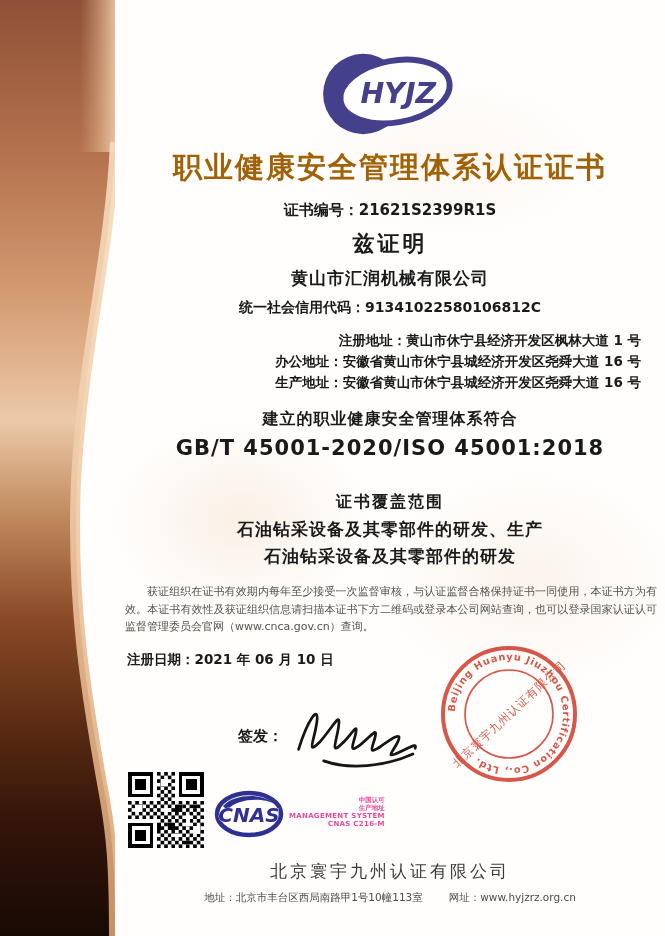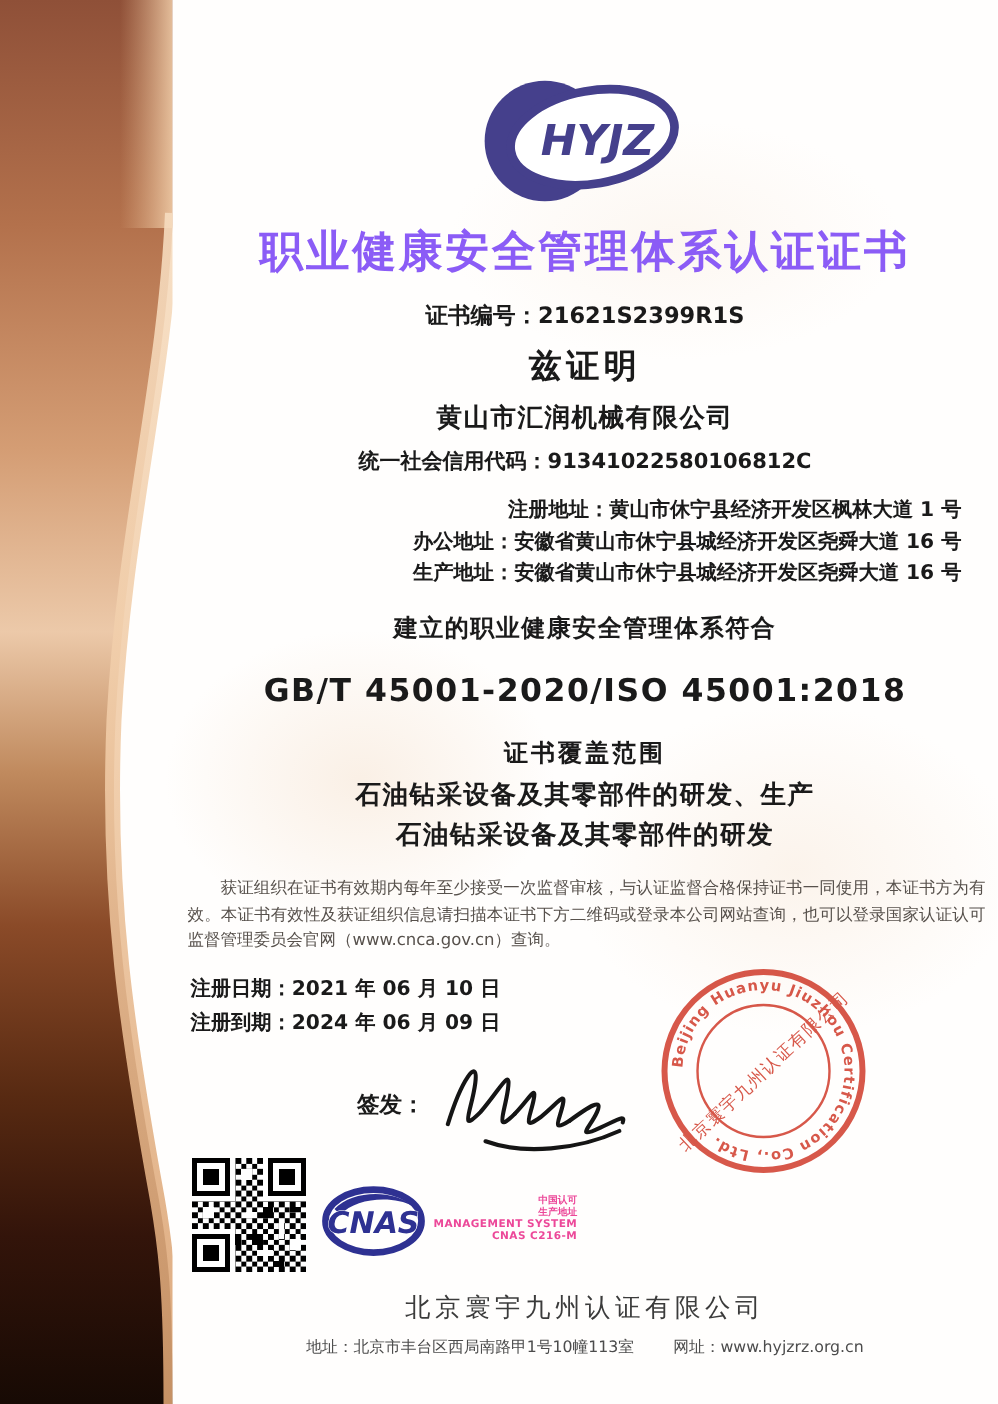--- a/index.html
+++ b/index.html
@@ -14,29 +14,29 @@
        background:radial-gradient(closest-side,rgba(250,240,230,.5),rgba(250,240,230,0));}
 
   
   .sidebar{position:absolute;left:0;top:0;width:115px;height:936px;}
 
   
   .content{position:absolute;left:115px;top:0;width:550px;height:936px;}
   .row{position:absolute;left:0;width:100%;text-align:center;}
   .logo-wrap{top:48px;}
   .title{top:148px;font-family:"DejaVu Serif","Liberation Serif",serif;
-         font-weight:bold;font-size:29px;letter-spacing:2px;color:#8b5cf6;}
+         font-weight:bold;font-size:29px;letter-spacing:2px;color:#a16207;}
   .certno{top:201px;font-size:15px;font-weight:bold;}
   .certify{top:229px;font-size:22px;font-weight:bold;letter-spacing:3px;}
   .company{top:267px;font-size:17px;font-weight:bold;letter-spacing:1px;}
   .credit{top:299px;font-size:14px;font-weight:bold;}
   .addr{position:absolute;left:46px;top:330px;width:480px;text-align:right;
         font-size:13.5px;font-weight:bold;line-height:21px;white-space:nowrap;}
   .std-intro{top:409px;font-size:16px;font-weight:bold;letter-spacing:1px;}
-  .std-code{top:448px;font-size:21px;font-weight:bold;letter-spacing:1px;}
+  .std-code{top:436px;font-size:21px;font-weight:bold;letter-spacing:1px;}
   .scope-h{top:492px;font-size:16px;font-weight:bold;letter-spacing:2px;}
   .scope-1{top:518px;font-size:17px;font-weight:bold;letter-spacing:1px;}
   .scope-2{top:545px;font-size:17px;font-weight:bold;letter-spacing:1px;}
   .notice{position:absolute;left:10px;top:583px;width:532px;font-size:11px;line-height:17.5px;
           color:#57514c;text-align:justify;text-indent:2em;}
   .dates{position:absolute;left:12px;top:648px;font-size:13.5px;font-weight:bold;line-height:23px;text-align:left;}
   .sign-label{position:absolute;left:123px;top:727px;font-size:15px;font-weight:bold;}
   .signature{position:absolute;left:158px;top:690px;}
   .stamp{position:absolute;left:323px;top:643px;width:142px;height:142px;opacity:.85;mix-blend-mode:multiply;}
   .qr{position:absolute;left:13px;top:772px;width:76px;height:76px;}
@@ -118,21 +118,20 @@
     <div class="row std-code">GB/T 45001-2020/ISO 45001:2018</div>
 
     <div class="row scope-h">证书覆盖范围</div>
     <div class="row scope-1">石油钻采设备及其零部件的研发、生产</div>
     <div class="row scope-2">石油钻采设备及其零部件的研发</div>
 
     <div class="notice">获证组织在证书有效期内每年至少接受一次监督审核，与认证监督合格保持证书一同使用，本证书方为有效。本证书有效性及获证组织信息请扫描本证书下方二维码或登录本公司网站查询，也可以登录国家认证认可监督管理委员会官网（www.cnca.gov.cn）查询。</div>
 
     <div class="dates">
       <div><span>注册日期：</span><span>2021 年 06 月 10 日</span></div>
-      <div><span>注册到期：</span><span>2024 年 06 月 09 日</span></div>
     </div>
 
     <div class="sign-label">签发：</div>
     <div class="signature">
       <svg width="170" height="80" viewBox="0 0 120 70">
         <g fill="none" stroke="#151515" stroke-width="2.4" stroke-linecap="round">
           <path d="M8,52 C16,26 26,12 24,28 C22,44 14,58 27,45 C39,31 45,18 43,32 C41,46 35,58 47,46"></path>
           <path d="M47,46 C55,38 60,28 58,38 C56,48 51,56 62,48 C72,40 77,32 75,41 C73,50 68,57 79,50"></path>
           <path d="M79,50 C90,42 99,36 95,45 C91,54 82,61 97,54 C106,50 112,46 110,51"></path>
           <path d="M30,62 C52,70 84,67 108,56"></path>

